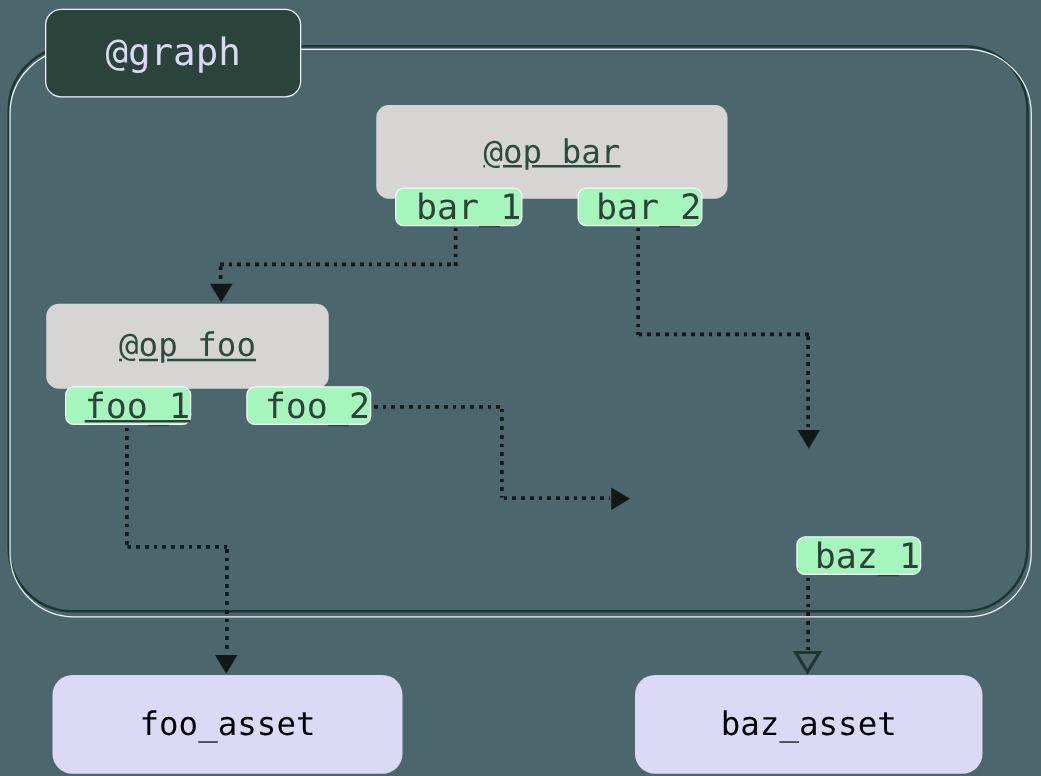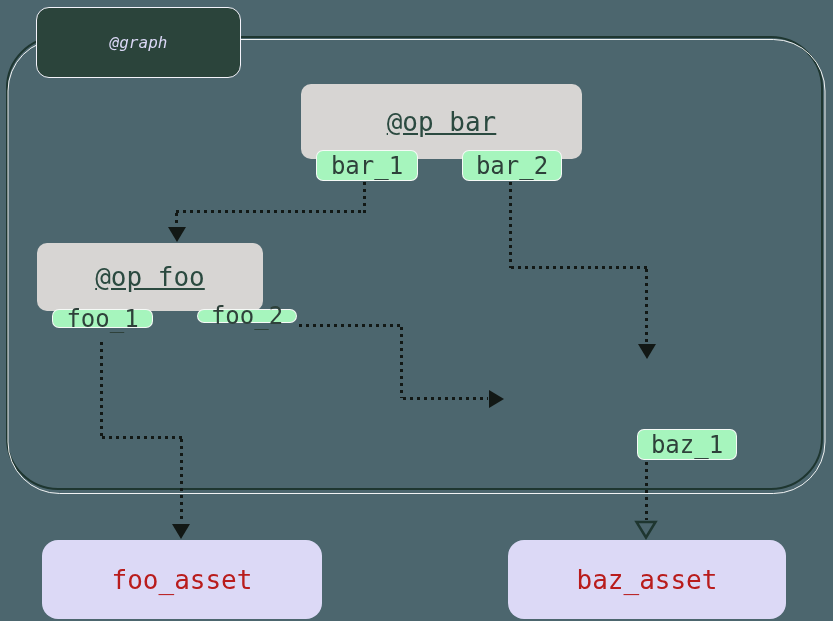--- a/index.html
+++ b/index.html
@@ -37,23 +37,22 @@
   
   .graph-label {
     position: absolute;
     left: 36px; top: 7px;
     width: 203px; height: 69px;
     background: #2B443B;
     border: 1.5px solid #F4F3FB;
     border-radius: 13px;
     display: flex; align-items: center; justify-content: center;
     color: #DBD8F6;
-    font-size: 16px;
+    font-size: 30px;
     z-index: 6;
-    font-style: italic;
   }
 
   
   .op-node {
     position: absolute;
     background: #D7D5D3;
     border-radius: 10px;
     display: flex; align-items: center; justify-content: center;
     color: #2B4A40;
     font-size: 26px;
@@ -63,39 +62,39 @@
   .node-bar { left: 301px; top: 84px;  width: 281px; height: 75px; }
   .node-foo { left: 37px;  top: 243px; width: 226px; height: 68px; }
   .node-baz { left: 508px; top: 363px; width: 279px; height: 75px; }
 
   
   .tag {
     position: absolute;
     background: #A6F5BD;
     border: 1.5px solid rgba(250,250,250,0.95);
     border-radius: 7px;
-    display: flex; align-items: center; justify-content: center;
+    display: flex; align-items: center; justify-content: flex-end;
     color: #2E413A;
-    font-size: 24px;
+    font-size: 28px;
     box-sizing: border-box;
     z-index: 4;
   }
   .tag-bar1 { left: 316px; top: 150px; width: 102px; height: 31px; }
   .tag-bar2 { left: 462px; top: 150px; width: 100px; height: 31px; }
-  .tag-foo1 { left: 52px;  top: 309px; width: 101px; height: 19px; }
-  .tag-foo2 { left: 197px; top: 309px; width: 100px; height: 14px; }
+  .tag-foo1 { left: 52px;  top: 309px; width: 101px; height: 31px; text-decoration: underline; }
+  .tag-foo2 { left: 197px; top: 309px; width: 100px; height: 31px; }
   .tag-baz1 { left: 597px; top: 429px; width: 100px; height: 31px; margin-left: 40px; }
 
   
   .asset {
     position: absolute;
     background: #DCD9F6;
     border-radius: 16px;
     display: flex; align-items: center; justify-content: center;
-    color: #b91c1c;
+    color: #000000;
     font-size: 26px;
     z-index: 3;
   }
   .asset-foo { left: 42px;  top: 540px; width: 280px; height: 79px; }
   .asset-baz { left: 508px; top: 540px; width: 278px; height: 79px; }
 
   
   .seg { position: absolute; z-index: 2; }
   .dot-v {
     width: 3px;

